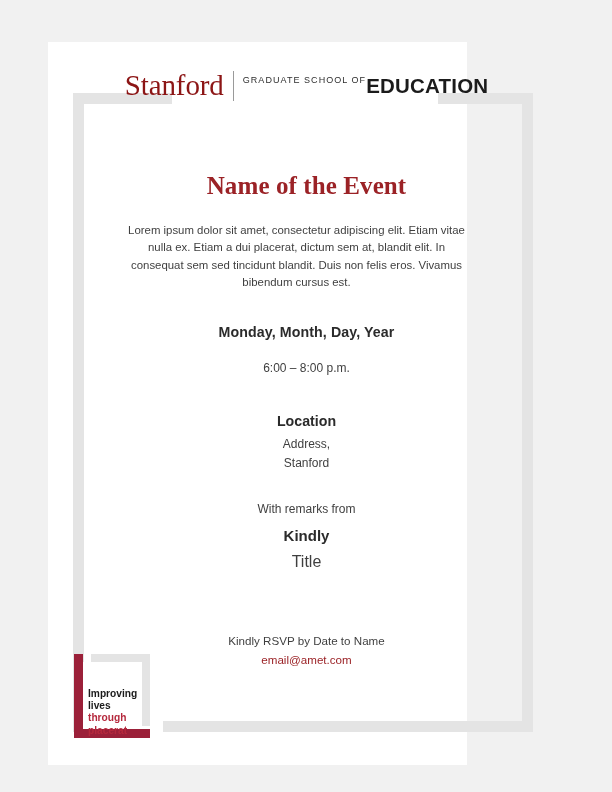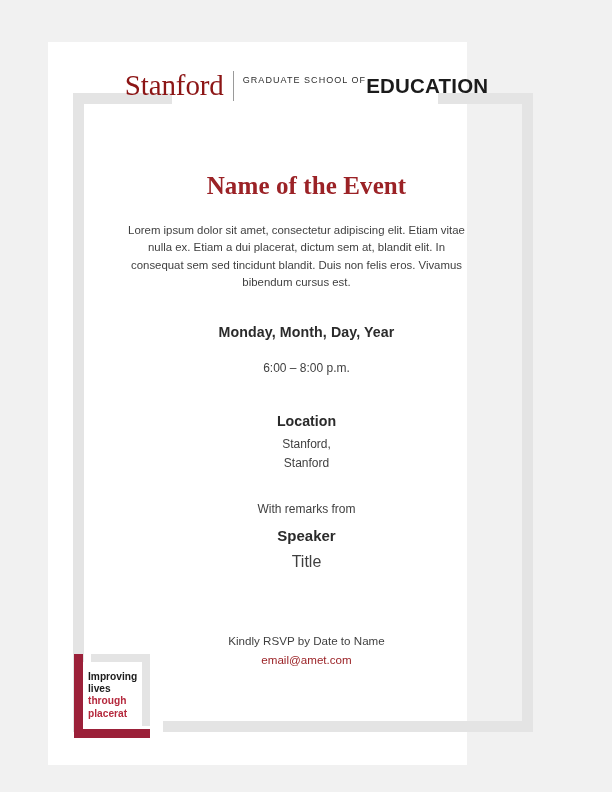--- a/index.html
+++ b/index.html
@@ -222,21 +222,21 @@
     position: absolute;
     left: 9px;
     top: 8px;
     width: 59px;
     height: 67px;
     background: #ffffff;
   }
   .badge-text {
     position: absolute;
     left: 14px;
-    top: 17px;
+    top: 34px;
     font-family: "Liberation Sans", sans-serif;
     font-size: 10.2px;
     font-weight: bold;
     line-height: 12.2px;
     text-align: left;
   }
   .badge-text .dark { color: #1b1b1b; display: block; }
   .badge-text .red  { color: #b5293d; display: block; }
 </style>
 </head>
@@ -267,27 +267,27 @@
       <h1 class="event-title">Name of the Event</h1>
 
       <p class="lede">Lorem ipsum dolor sit amet, consectetur adipiscing elit. Etiam vitae nulla ex. Etiam a dui placerat, dictum sem at, blandit elit. In consequat sem sed tincidunt blandit. Duis non felis eros. Vivamus bibendum cursus est.</p>
 
       <p class="date-line">Monday, Month, Day, Year</p>
 
       <p class="time-line">6:00 – 8:00 p.m.</p>
 
       <p class="location-head">Location</p>
 
-      <p class="addr-line">Stanford,</p>
+      <p class="addr-line">Address,</p>
 
       <p class="addr-line second">Stanford</p>
 
       <p class="remarks-line">With remarks from</p>
 
-      <p class="speaker-name">Speaker</p>
+      <p class="speaker-name">Kindly</p>
 
       <p class="speaker-title">Title</p>
 
       <p class="rsvp-line">Kindly RSVP by Date to Name</p>
 
       <a class="rsvp-email" href="#">email@amet.com</a>
 
     </div>
 
     <div class="badge">

